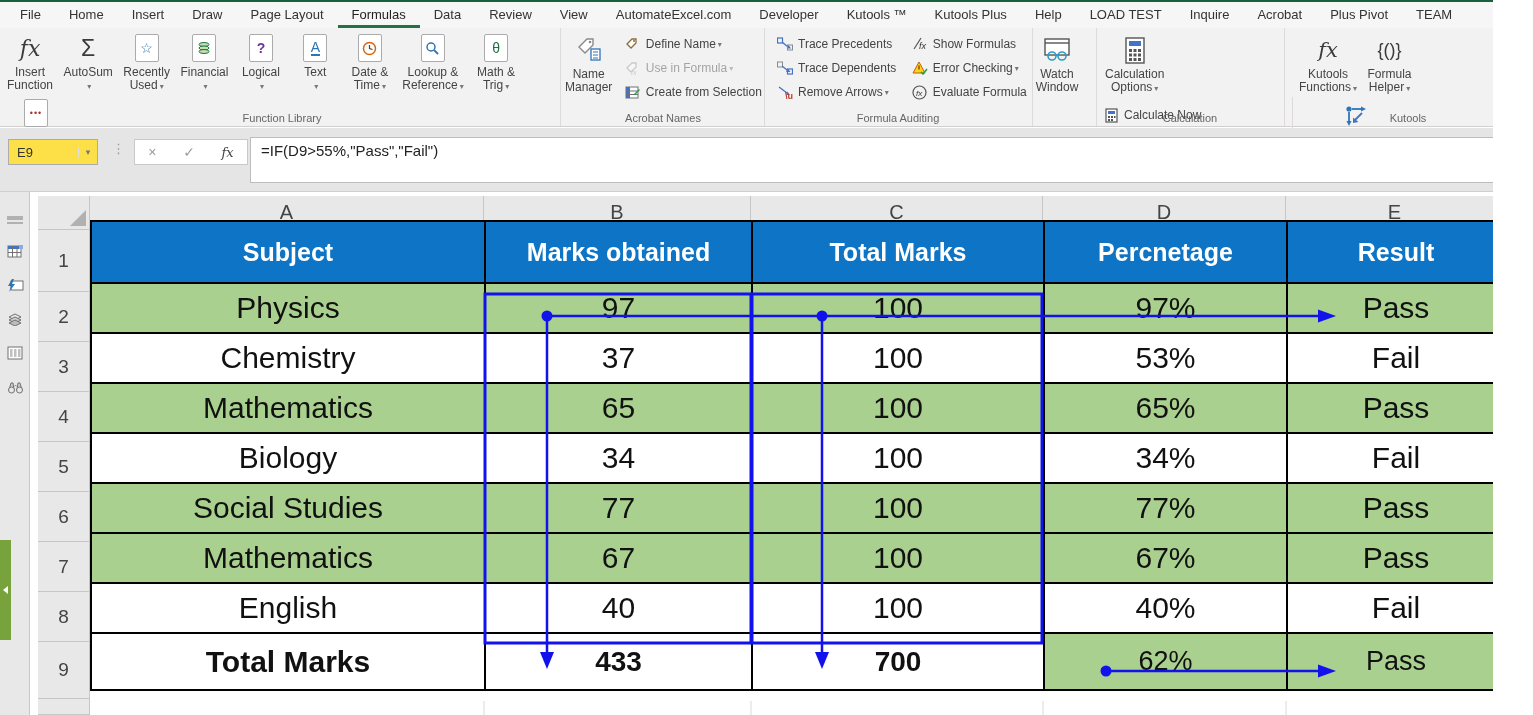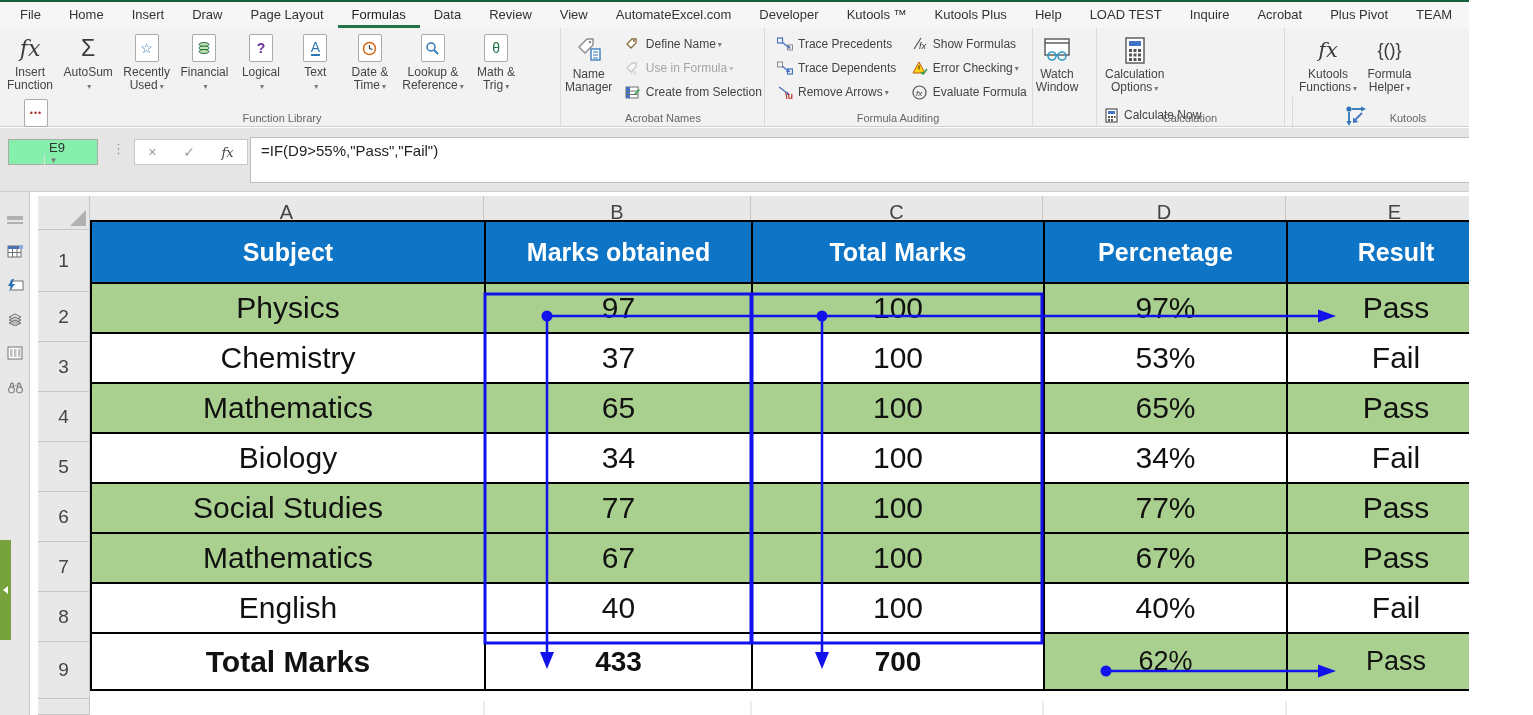--- a/index.html
+++ b/index.html
@@ -1,37 +1,37 @@
 <!DOCTYPE html>
 <html><head>
 <meta charset="utf-8">
 <style>
   html,body{margin:0;padding:0;background:#fff;font-family:"Liberation Sans",sans-serif;}
-  #app{position:relative;width:1469px;height:715px;overflow:hidden;background:#fff;}
+  #app{position:relative;width:1469px;height:715px;overflow:hidden;background:#fff;padding-left:24px;}
   .abs{position:absolute;}
   
   #topedge{left:0;top:0;width:1533px;height:2px;background:#17603b;}
   #tabbar{left:0;top:2px;width:1533px;height:26px;background:#f7f6f6;display:flex;align-items:flex-end;padding-left:6px;box-sizing:border-box;}
   .tab{padding:4px 14px 6px 14px;font-size:13px;color:#333;white-space:nowrap;cursor:default;}
   .tab.active{border-bottom:3px solid #217346;padding-bottom:3px;font-weight:400;color:#222;}
   #ribbon{left:0;top:28px;width:1533px;height:99px;background:#f3f2f2;border-bottom:1px solid #d2d0ce;box-sizing:border-box;}
   .group{position:absolute;top:0;height:98px;border-right:1px solid #dcdada;}
   .grouplabel{position:absolute;bottom:2px;left:0;right:0;text-align:center;font-size:11px;color:#666;white-space:nowrap;}
   .bigbtn{display:inline-flex;flex-direction:column;align-items:center;justify-content:flex-start;vertical-align:top;padding:4px 3px 0 3px;min-width:44px;cursor:default;}
   .bigicon{height:32px;display:flex;align-items:center;justify-content:center;}
   .blabel{font-size:12px;line-height:13px;color:#444;text-align:center;white-space:pre-line;margin-top:2px;}
   .chev{font-size:8px;color:#777;margin-left:2px;}
   .docicon{width:22px;height:26px;background:#fff;border:1px solid #ababab;border-radius:2px;display:flex;align-items:center;justify-content:center;font-size:14px;position:relative;}
   .smallrow{display:flex;align-items:center;height:24px;font-size:12px;color:#444;white-space:nowrap;padding-left:4px;cursor:default;}
   .smallrow .sicon{width:18px;height:16px;margin-right:4px;display:flex;align-items:center;justify-content:center;}
   .disabled{opacity:.45;}
   .fxtext{font-family:"DejaVu Serif",serif;font-style:italic;color:#3b3b3b;}
   
   #fbar{left:0;top:128px;width:1533px;height:64px;background:#e5e5e5;border-bottom:1px solid #cfcfcf;box-sizing:border-box;}
-  #namebox{left:8px;top:11px;width:88px;height:24px;background:#86efac;border:1px solid #acacac;display:flex;align-items:center;font-size:13px;color:#333;flex-direction:column;}
+  #namebox{left:8px;top:11px;width:88px;height:24px;background:#fde047;border:1px solid #acacac;display:flex;align-items:center;font-size:13px;color:#333;}
   #namebox .nval{flex:1;padding-left:8px;}
   #namebox .ndd{width:18px;text-align:center;color:#777;font-size:9px;border-left:1px solid #e0e0e0;}
   #fdots{left:112px;top:13px;font-size:13px;color:#999;}
   #fbtns{left:134px;top:11px;width:112px;height:24px;background:#fff;border:1px solid #c9c9c9;display:flex;align-items:center;justify-content:space-around;}
   #fbtns span{font-size:14px;color:#9b9b9b;}
   #fbtns .fxi{font-size:13px;color:#444;}
   #finput{left:250px;top:9px;width:1283px;height:46px;background:#fff;border:1px solid #bdbdbd;border-right:none;box-sizing:border-box;font-size:15px;color:#222;padding:4px 0 0 10px;}
   
   #ltool{left:0;top:192px;width:30px;height:523px;background:#e9e8e8;border-right:1px solid #c9c8c7;box-sizing:border-box;}
   .ltitem{width:30px;height:34px;display:flex;align-items:center;justify-content:center;}

